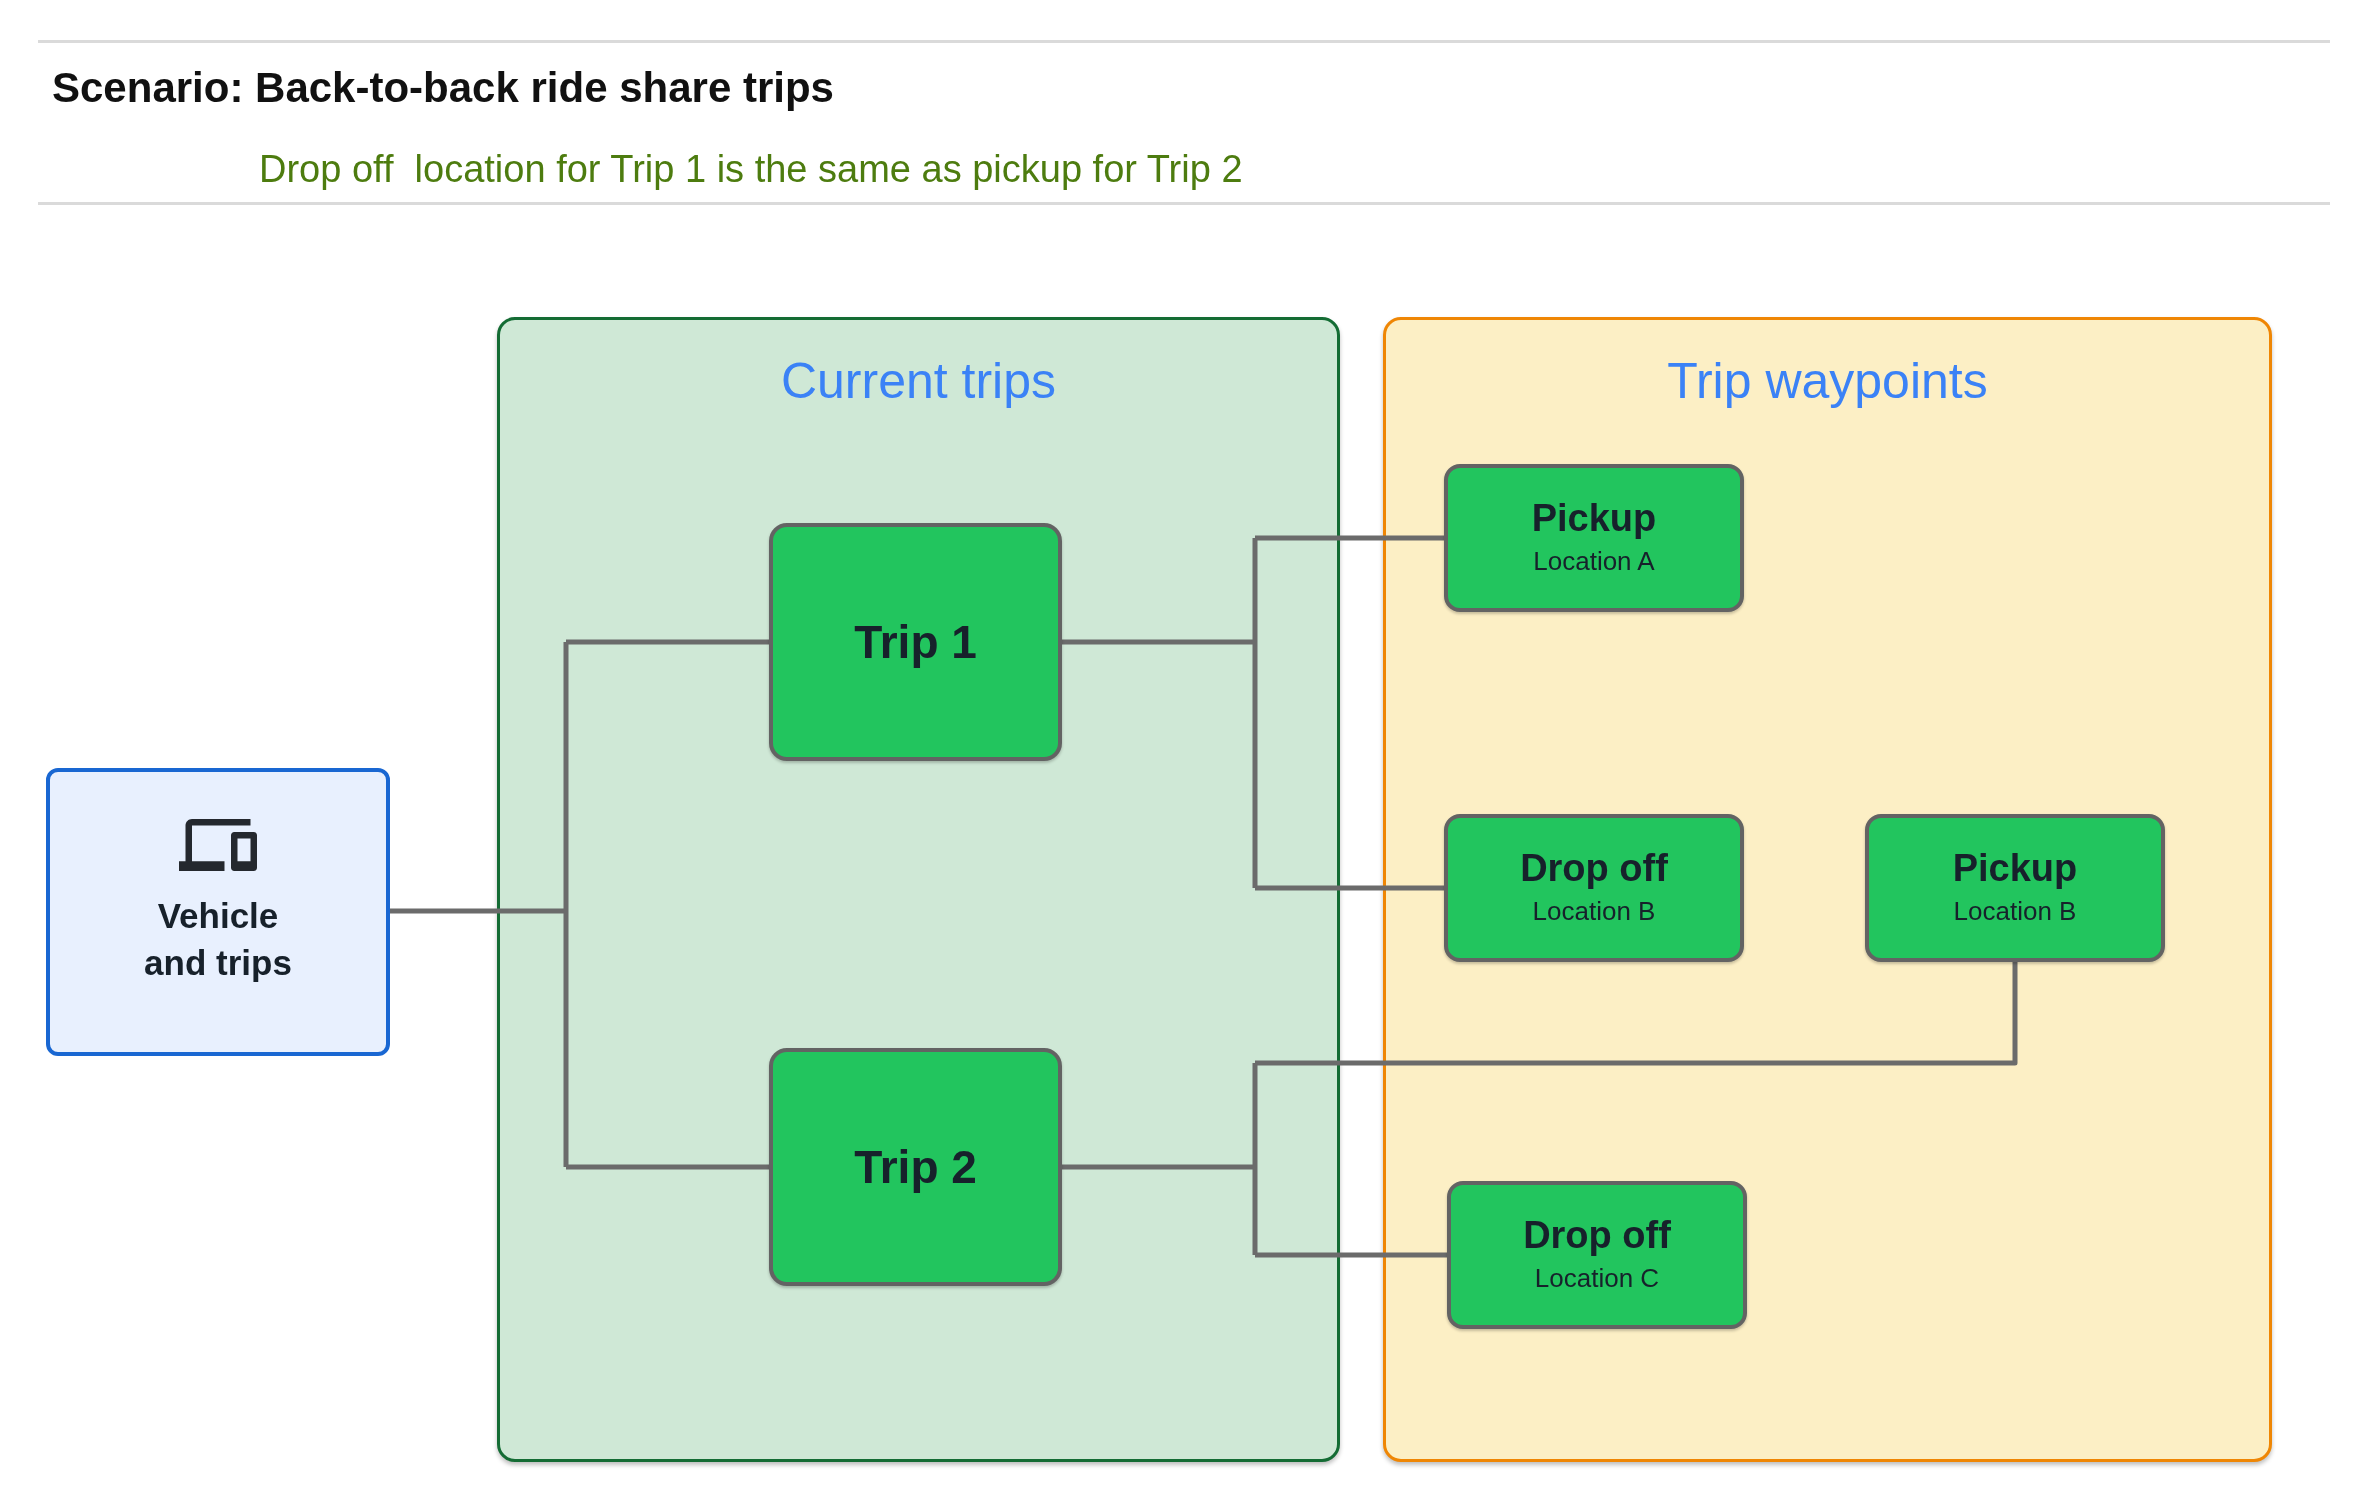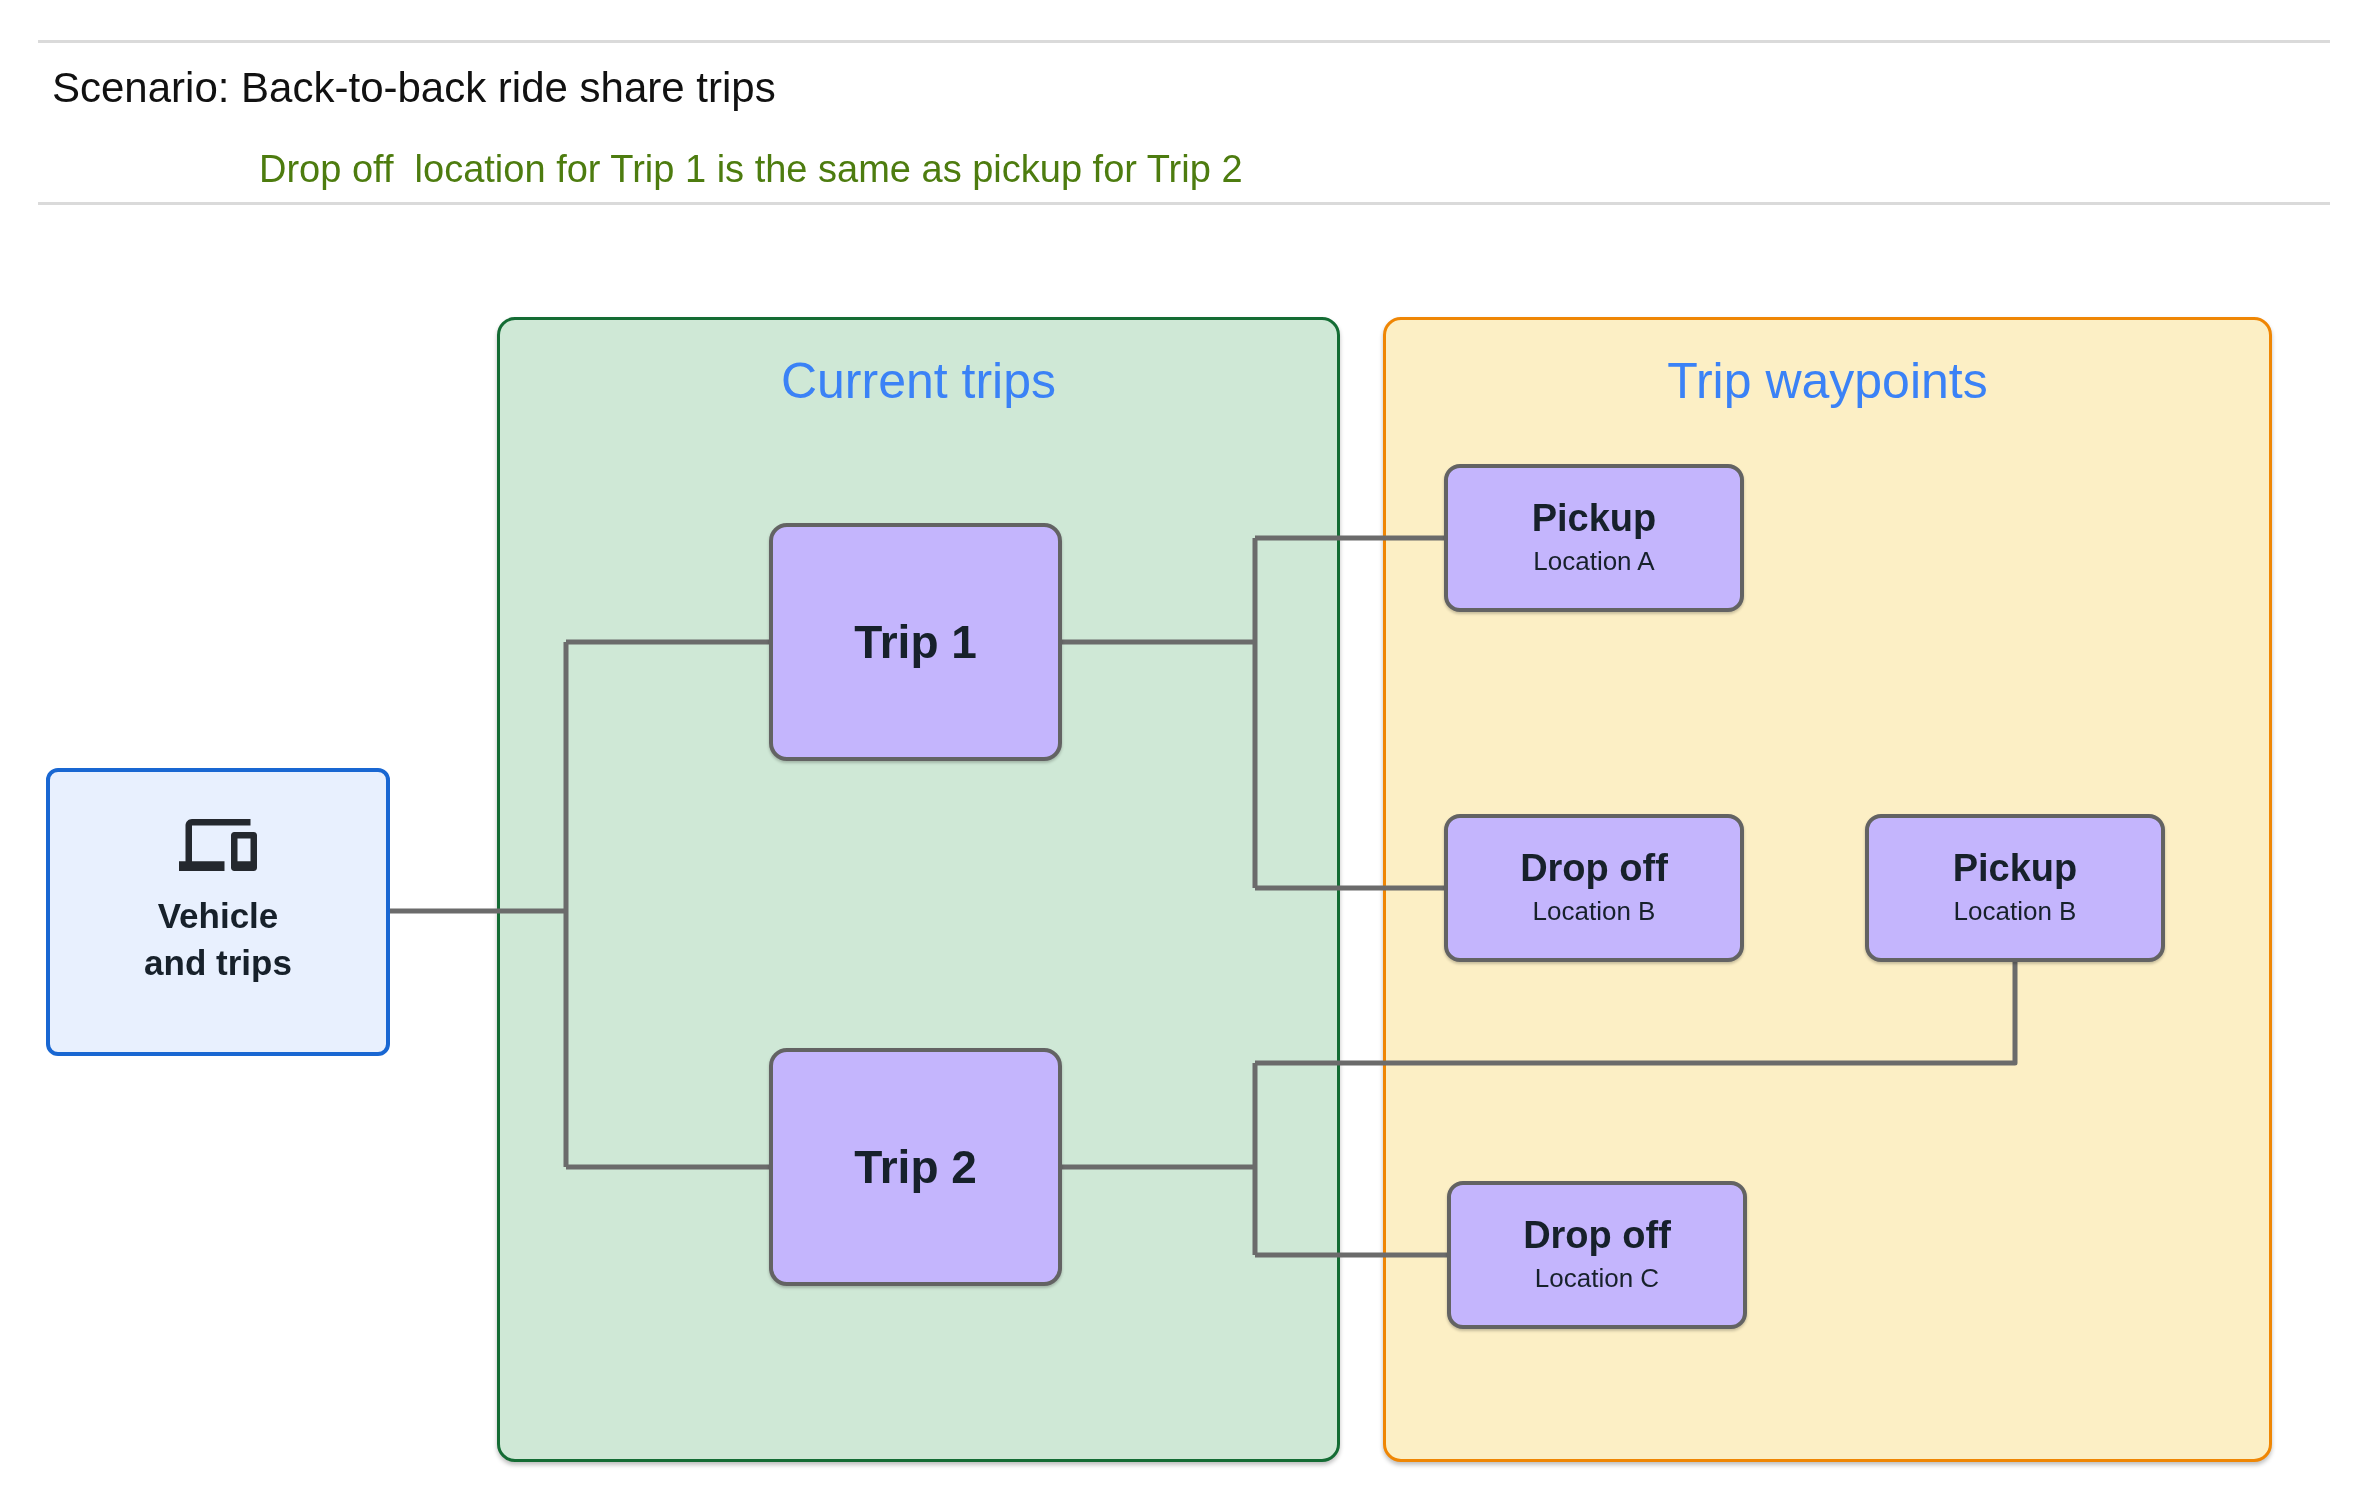--- a/index.html
+++ b/index.html
@@ -1,36 +1,36 @@
 <!DOCTYPE html>
 <html><head>
 <meta charset="utf-8">
 <style>
   html,body{margin:0;padding:0;background:#ffffff;}
   body{width:2357px;height:1497px;position:relative;overflow:hidden;
        font-family:"Liberation Sans", sans-serif;color:#1f1f1f;}
 
   
   .divider{position:absolute;left:38px;width:2292px;height:3px;background:#dadada;}
-  .title{position:absolute;left:52px;top:64px;font-size:42px;font-weight:400;color:#111;white-space:pre-wrap;}
+  .title{position:absolute;left:52px;top:64px;font-size:42px;font-weight:700;color:#111;white-space:pre-wrap;}
   .subtitle{position:absolute;left:259px;top:120px;font-size:38px;font-weight:400;color:#4d7c0f;white-space:pre-wrap;margin-top:28px;}
 
   
   .panel{position:absolute;top:317px;height:1145px;border-radius:18px;box-sizing:border-box;z-index:0;}
   .panel-green{left:497px;width:843px;background:#cfe8d6;border:3px solid #146c34;box-shadow:0 3px 4px rgba(0,0,0,.25);}
   .panel-yellow{left:1383px;width:889px;background:#fcefc5;border:3px solid #ef8604;box-shadow:0 3px 4px rgba(0,0,0,.25);}
   .panel-label{position:absolute;top:352px;font-size:50px;font-weight:400;color:#3b82f6;text-align:center;z-index:0;}
   .panel-label.green{left:497px;width:843px;}
   .panel-label.yellow{left:1383px;width:889px;}
 
   
   svg.connectors{position:absolute;left:0;top:0;z-index:1;pointer-events:none;}
 
   
-  .node{position:absolute;box-sizing:border-box;background:#c4b5fd;border:4px solid #636363;
+  .node{position:absolute;box-sizing:border-box;background:#22c55e;border:4px solid #636363;
         border-radius:18px;display:flex;flex-direction:column;align-items:center;justify-content:center;
         z-index:2;box-shadow:0 2px 3px rgba(0,0,0,.22);}
   .trip{left:769px;width:293px;height:238px;}
   .trip .trip-label{font-size:46px;font-weight:700;color:#17212b;}
   .wp{width:300px;height:148px;border-radius:16px;}
   .wp .wp-type{font-size:38px;font-weight:700;line-height:46px;color:#17212b;}
   .wp .wp-loc{font-size:26px;font-weight:400;line-height:40px;color:#17212b;}
 
   .vehicle{left:46px;top:768px;width:344px;height:288px;background:#e8f0fe;border:4px solid #1967d2;
            border-radius:12px;justify-content:flex-start;box-shadow:none;}

